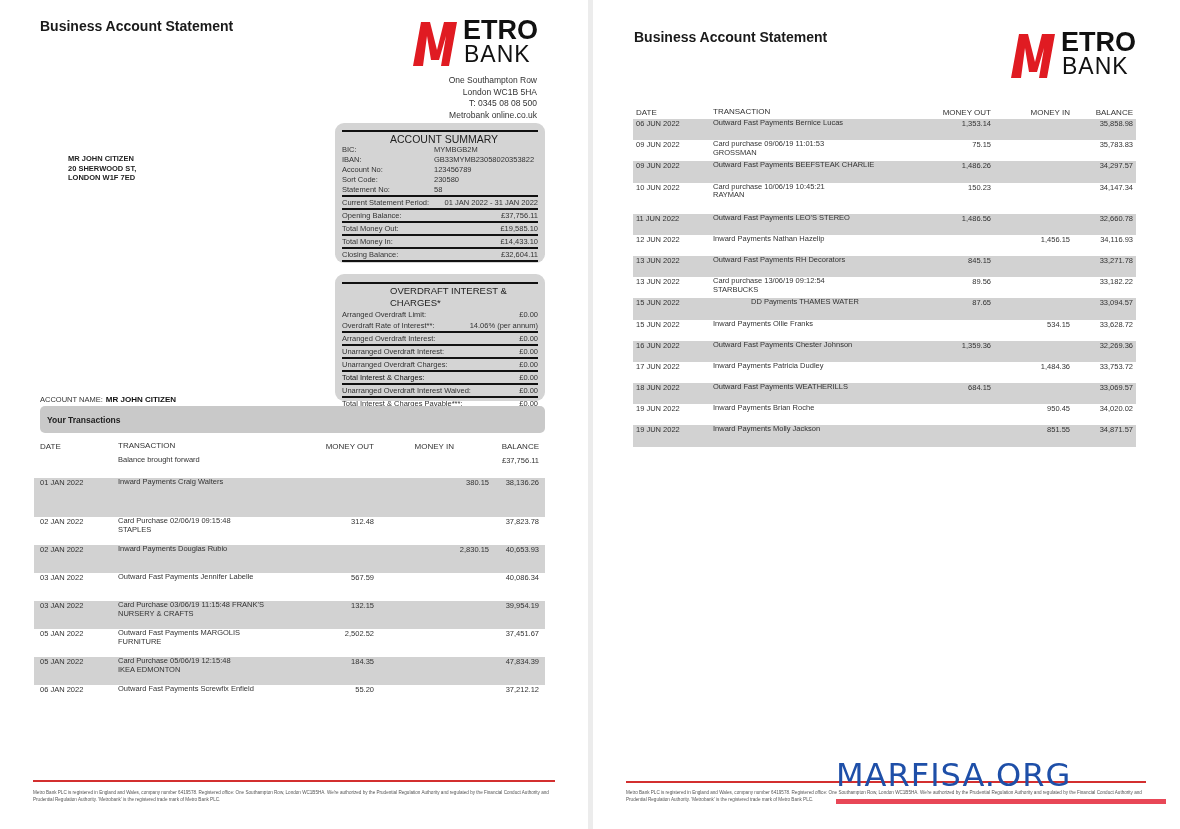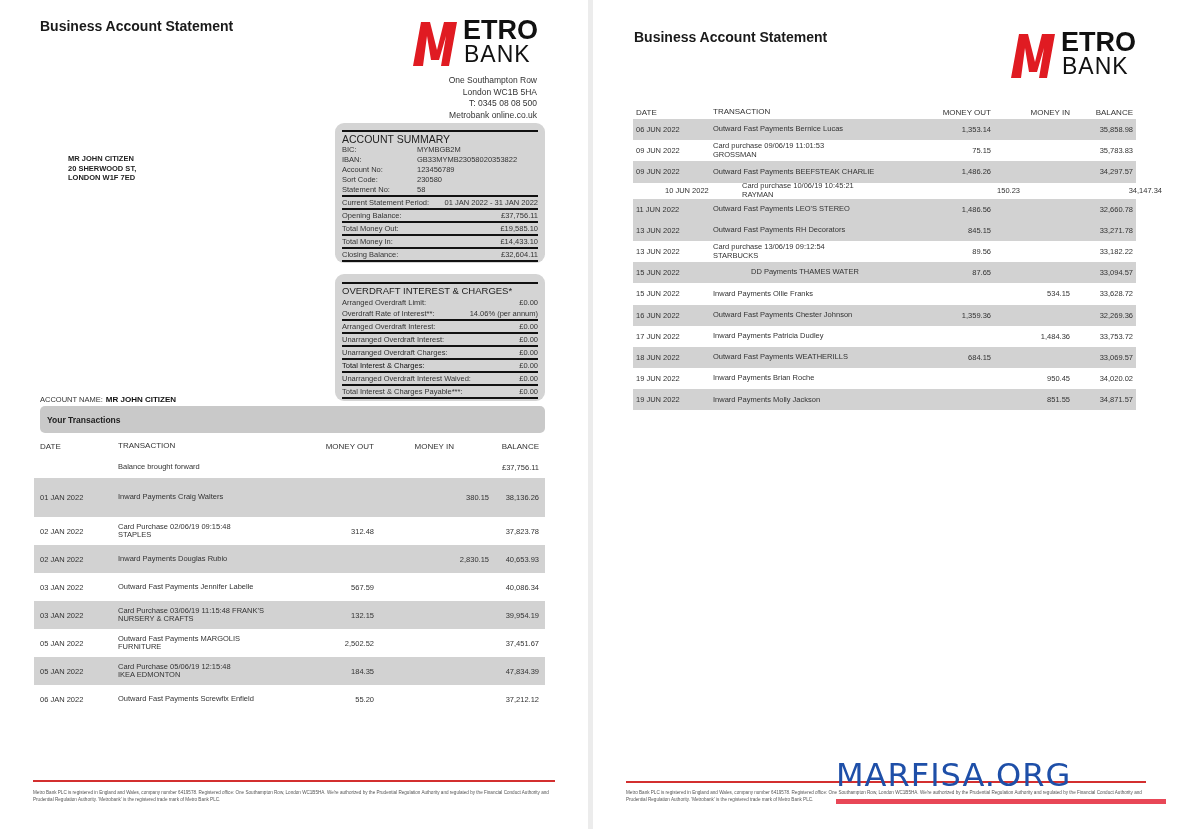--- a/index.html
+++ b/index.html
@@ -20,36 +20,36 @@
   .logo .bank { position: absolute; left: 51px; top: 24px; font-size: 23px; color: #111; line-height: 24px; letter-spacing: 1px; }
 
   .bank-address { position: absolute; right: 51px; top: 75px; text-align: right; font-size: 8.5px; line-height: 11.5px; color: #333; }
 
   .customer-address { position: absolute; left: 68px; top: 154px; font-size: 7.5px; font-weight: bold; line-height: 9.5px; color: #222; }
 
   
   .gray-box { position: absolute; background: #d4d4d4; border-radius: 9px; }
   .sum-inner { position: absolute; left: 7px; right: 7px; }
   .thick-rule { border-top: 2px solid #111; }
-  .sum-title { font-size: 10.5px; color: #222; line-height: 12px; margin-top: 1px; }
+  .sum-title { font-size: 10.5px; color: #222; line-height: 12px; margin-top: 1px; margin-left: 48px; }
   .sum-kv { display: flex; font-size: 7.5px; line-height: 10px; color: #333; }
-  .sum-kv .k { width: 75px; }
+  .sum-kv .k { width: 92px; }
   .sum-row { display: flex; justify-content: space-between; font-size: 7.5px; line-height: 10px; color: #333; border-bottom: 2px solid #111; padding-top: 1px; }
   .sum-row.thin { border-bottom: none; }
   .sum-row.bold .k { font-weight: normal; color: #111; }
 
   .account-name { position: absolute; left: 40px; top: 395px; font-size: 7.5px; color: #333; }
   .account-name b { font-size: 8px; color: #111; margin-left: 3px; }
 
   .tx-banner { position: absolute; left: 40px; top: 406px; width: 505px; height: 27px; background: #c9c9c9; border-radius: 5px; font-weight: bold; font-size: 8.5px; color: #222; padding: 9px 0 0 7px; }
 
   
   .tx-table { position: absolute; }
   .tx-head { display: flex; font-size: 8px; color: #333; height: 14px; align-items: center; }
-  .tx-row { display: flex; align-items: center; font-size: 7.5px; color: #333; }
+  .tx-row { display: flex; align-items: flex-start; font-size: 7.5px; color: #333; }
   .tx-row.shade { background: #d2d2d2; }
   .col-date { flex: none; }
   .col-desc { flex: none; line-height: 8.5px; }
   .col-out, .col-in, .col-bal { flex: none; text-align: right; }
 
   
   #p1table .col-date { width: 78px; padding-left: 0; }
   #p1table .col-desc { width: 180px; }
   #p1table .col-out  { width: 76px; }
   #p1table .col-in   { width: 115px; }
@@ -310,35 +310,42 @@
           <span class="col-in"></span>
           <span class="col-bal">35,783.83</span>
         </div>
         <div class="tx-row shade" style="height: 21.2px;">
           <span class="col-date">09 JUN 2022</span>
           <span class="col-desc" style="white-space: pre-line;">Outward Fast Payments BEEFSTEAK CHARLIE</span>
           <span class="col-out">1,486.26</span>
           <span class="col-in"></span>
           <span class="col-bal">34,297.57</span>
         </div>
-        <div class="tx-row" style="height: 16px; margin-left: 29px;">
+        <div class="tx-row" style="height: 31px;">
           <span class="col-date">10 JUN 2022</span>
           <span class="col-desc" style="white-space: pre-line;">Card purchase 10/06/19 10:45:21
 RAYMAN</span>
           <span class="col-out">150.23</span>
           <span class="col-in"></span>
           <span class="col-bal">34,147.34</span>
         </div>
         <div class="tx-row shade" style="height: 21.2px;">
           <span class="col-date">11 JUN 2022</span>
           <span class="col-desc" style="white-space: pre-line;">Outward Fast Payments LEO'S STEREO</span>
           <span class="col-out">1,486.56</span>
           <span class="col-in"></span>
           <span class="col-bal">32,660.78</span>
         </div>
+        <div class="tx-row" style="height: 21.2px;">
+          <span class="col-date">12 JUN 2022</span>
+          <span class="col-desc" style="white-space: pre-line;">Inward Payments Nathan Hazelip</span>
+          <span class="col-out"></span>
+          <span class="col-in">1,456.15</span>
+          <span class="col-bal">34,116.93</span>
+        </div>
         <div class="tx-row shade" style="height: 21.2px;">
           <span class="col-date">13 JUN 2022</span>
           <span class="col-desc" style="white-space: pre-line;">Outward Fast Payments RH Decorators</span>
           <span class="col-out">845.15</span>
           <span class="col-in"></span>
           <span class="col-bal">33,271.78</span>
         </div>
         <div class="tx-row" style="height: 21.2px;">
           <span class="col-date">13 JUN 2022</span>
           <span class="col-desc" style="white-space: pre-line;">Card purchase 13/06/19 09:12:54

